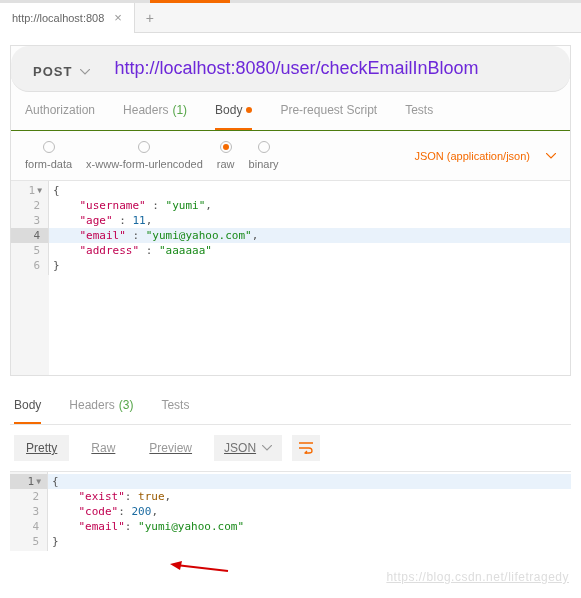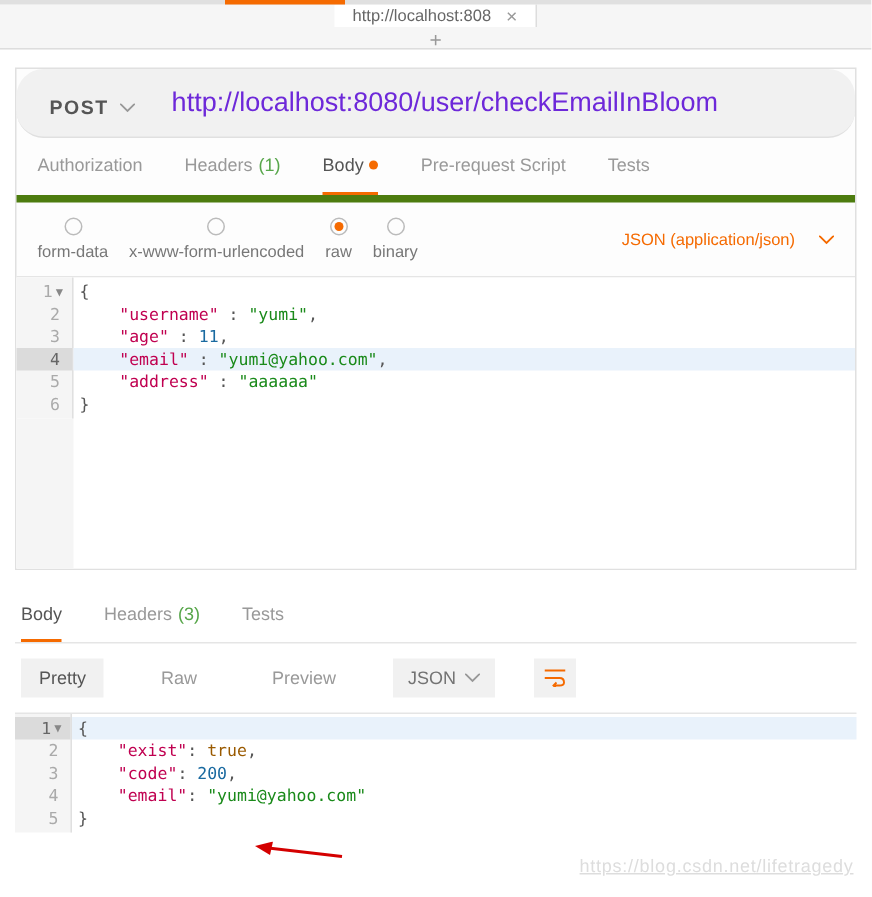--- a/index.html
+++ b/index.html
@@ -10,39 +10,39 @@
       background: #fff;
       width: 581px;
       height: 598px;
       overflow: hidden;
       position: relative;
     }
     .top-accent { height: 3px; background: #e0e0e0; position: relative; }
     .top-accent::before { content: ""; position: absolute; left: 150px; width: 80px; height: 3px; background: #f56a00; }
 
     
-    .browser-tabs { display: flex; align-items: center; height: 30px; background: #f6f6f6; border-bottom: 1px solid #ddd; flex-direction: column; }
+    .browser-tabs { display: flex; align-items: center; height: 30px; background: #f6f6f6; border-bottom: 1px solid #ddd; }
     .browser-tab {
       display: flex; align-items: center; gap: 10px;
       padding: 0 12px; height: 30px;
       background: #fff; border-right: 1px solid #ddd;
       font-size: 11px; color: #666;
     }
     .tab-close { color: #999; font-size: 13px; cursor: pointer; }
     .tab-add { width: 30px; display: flex; justify-content: center; align-items: center; color: #999; font-size: 14px; }
 
     
     .request-panel { margin: 12px 10px 0 10px; border: 1px solid #e0e0e0; background: #fdfdfd; }
     .request-row { display: flex; align-items: flex-end; padding: 6px 14px; background: #f1f1f1; border-bottom: 1px solid #e0e0e0; gap: 12px; border-radius: 18px; }
     .method-dropdown { display: flex; align-items: center; gap: 8px; color: #555; font-size: 13px; font-weight: 600; letter-spacing: 1px; padding: 6px 8px; }
     .method-dropdown svg { width: 10px; height: 6px; }
     .url-input { flex: 1; border: none; background: transparent; font-size: 18px; color: #6d28d9; padding: 6px 4px; outline: none; }
 
     
-    .main-tabs { display: flex; gap: 28px; padding: 0 14px; border-bottom: 5px solid #4d7c0f; }
+    .main-tabs { display: flex; gap: 28px; padding: 0 14px; border-bottom: 1px solid #4d7c0f; }
     .main-tab {
       padding: 11px 0; font-size: 12px; color: #999;
       border-bottom: 2px solid transparent; cursor: pointer;
       display: flex; align-items: center; gap: 4px;
     }
     .main-tab.active { color: #555; border-bottom-color: #f56a00; }
     .count { color: #57a64a; }
     .bullet { width: 6px; height: 6px; border-radius: 50%; background: #f56a00; display: inline-block; }
 
     
@@ -79,21 +79,21 @@
 
     
     .response-panel { margin: 12px 10px 0 10px; }
     .response-tabs { display: flex; gap: 28px; border-bottom: 1px solid #e5e5e5; padding: 0 4px; }
     .response-tab {
       padding: 10px 0; font-size: 12px; color: #999; cursor: pointer;
       border-bottom: 2px solid transparent; display: flex; gap: 4px;
     }
     .response-tab.active { color: #555; border-bottom-color: #f56a00; }
 
-    .response-toolbar { display: flex; align-items: center; gap: 26px; padding: 10px 4px 10px 4px; }
+    .response-toolbar { display: flex; align-items: center; gap: 10px; padding: 10px 4px 10px 4px; text-decoration: underline; }
     .view-btn { padding: 6px 12px; font-size: 12px; color: #999; background: #f1f1f1; }
     .view-btn.active { color: #555; }
     .view-btn.plain { background: transparent; }
     .json-drop { display: flex; align-items: center; gap: 6px; padding: 6px 10px; background: #f1f1f1; color: #737373; font-size: 12px; }
     .wrap-btn {
       width: 28px; height: 26px; display: flex; align-items: center; justify-content: center;
       color: #f56a00; font-size: 14px; background: #f1f1f1;
     }
 
     .response-editor { border-top: 1px solid #e5e5e5; }

